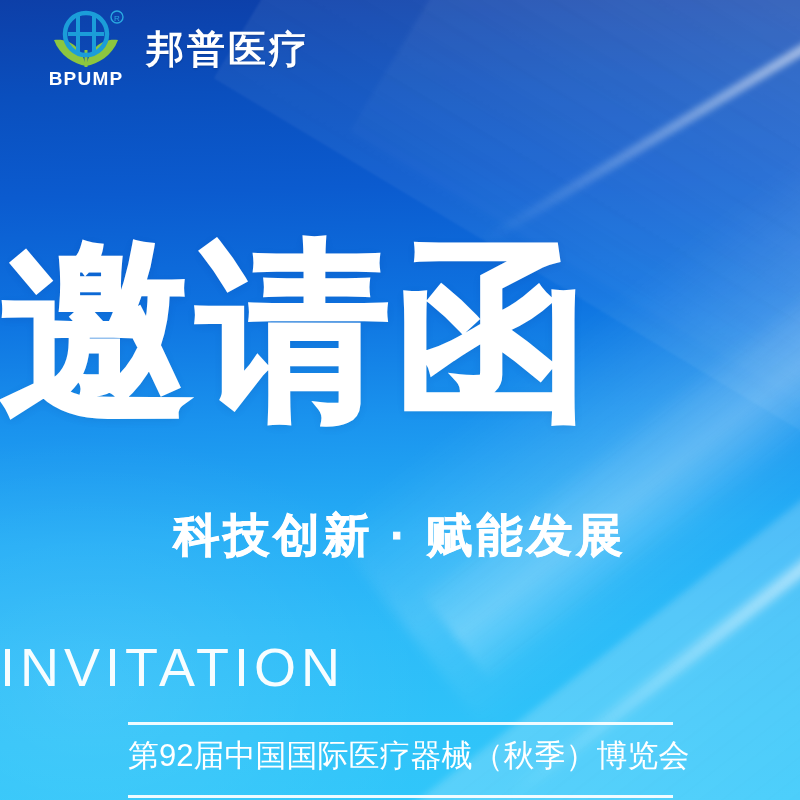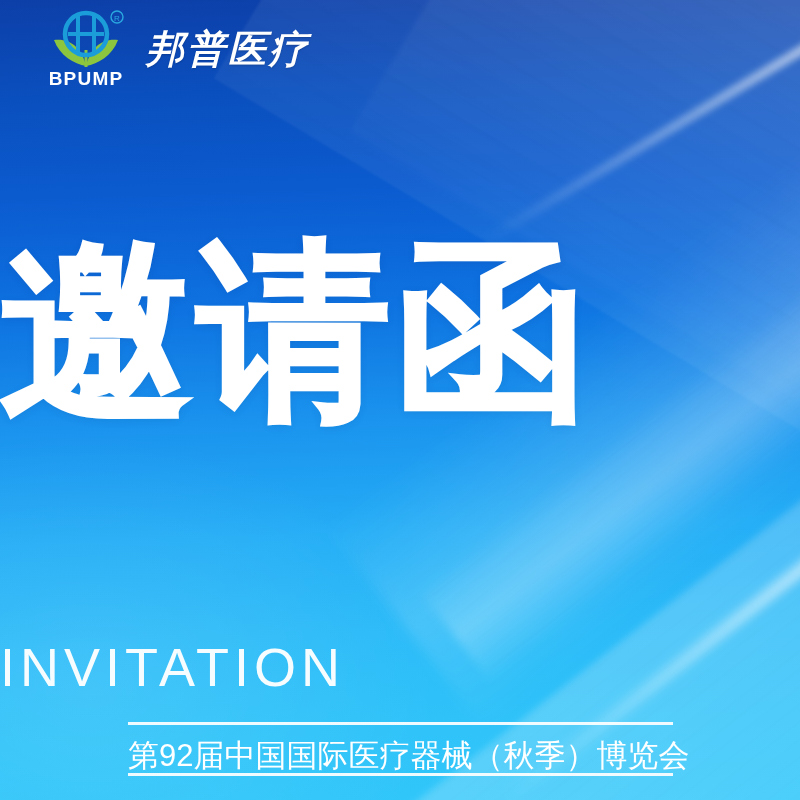--- a/index.html
+++ b/index.html
@@ -130,21 +130,20 @@
   }
   .logo-mark svg { display: block; }
 
   .brand-name {
     color: #ffffff;
     font-size: 38px;
     font-weight: 700;
     letter-spacing: 3px;
     line-height: 1;
     text-shadow: 0 1px 2px rgba(0,0,0,0.18);
-    font-style: italic;
   }
 
   
   .title-main {
     position: absolute;
     top: 236px;
     left: 0;
     width: 100%;
     color: #ffffff;
     font-size: 192px;
@@ -198,21 +197,21 @@
     width: 100%;
     background: rgba(255,255,255,0.92);
   }
   .footer-text {
     color: #ffffff;
     font-size: 31px;
     font-weight: 400;
     letter-spacing: 0px;
     line-height: 1;
     text-align: center;
-    padding: 15px 0 2px 0;
+    padding: 15px 0 24px 0;
     white-space: nowrap;
   }
 </style>
 </head>
 <body>
 
 <div id="poster">
 
   <div class="bg-layer">
     <div class="band wedge-tr"></div>
@@ -244,20 +243,21 @@
 
         <text x="42" y="75" font-family="Liberation Sans, sans-serif" font-size="19" font-weight="700" fill="#ffffff" letter-spacing="1.2" text-anchor="middle">BPUMP</text>
       </svg>
     </div>
 
     <div class="brand-name">邦普医疗</div>
   </div>
 
   <div class="title-main">邀请函</div>
 
+  <div class="title-sub">科技创新 · 赋能发展</div>
 
   <div class="title-en">INVITATION</div>
 
   <div class="footer">
     <div class="rule"></div>
     <div class="footer-text">第92届中国国际医疗器械（秋季）博览会</div>
     <div class="rule"></div>
   </div>
 
 </div>

